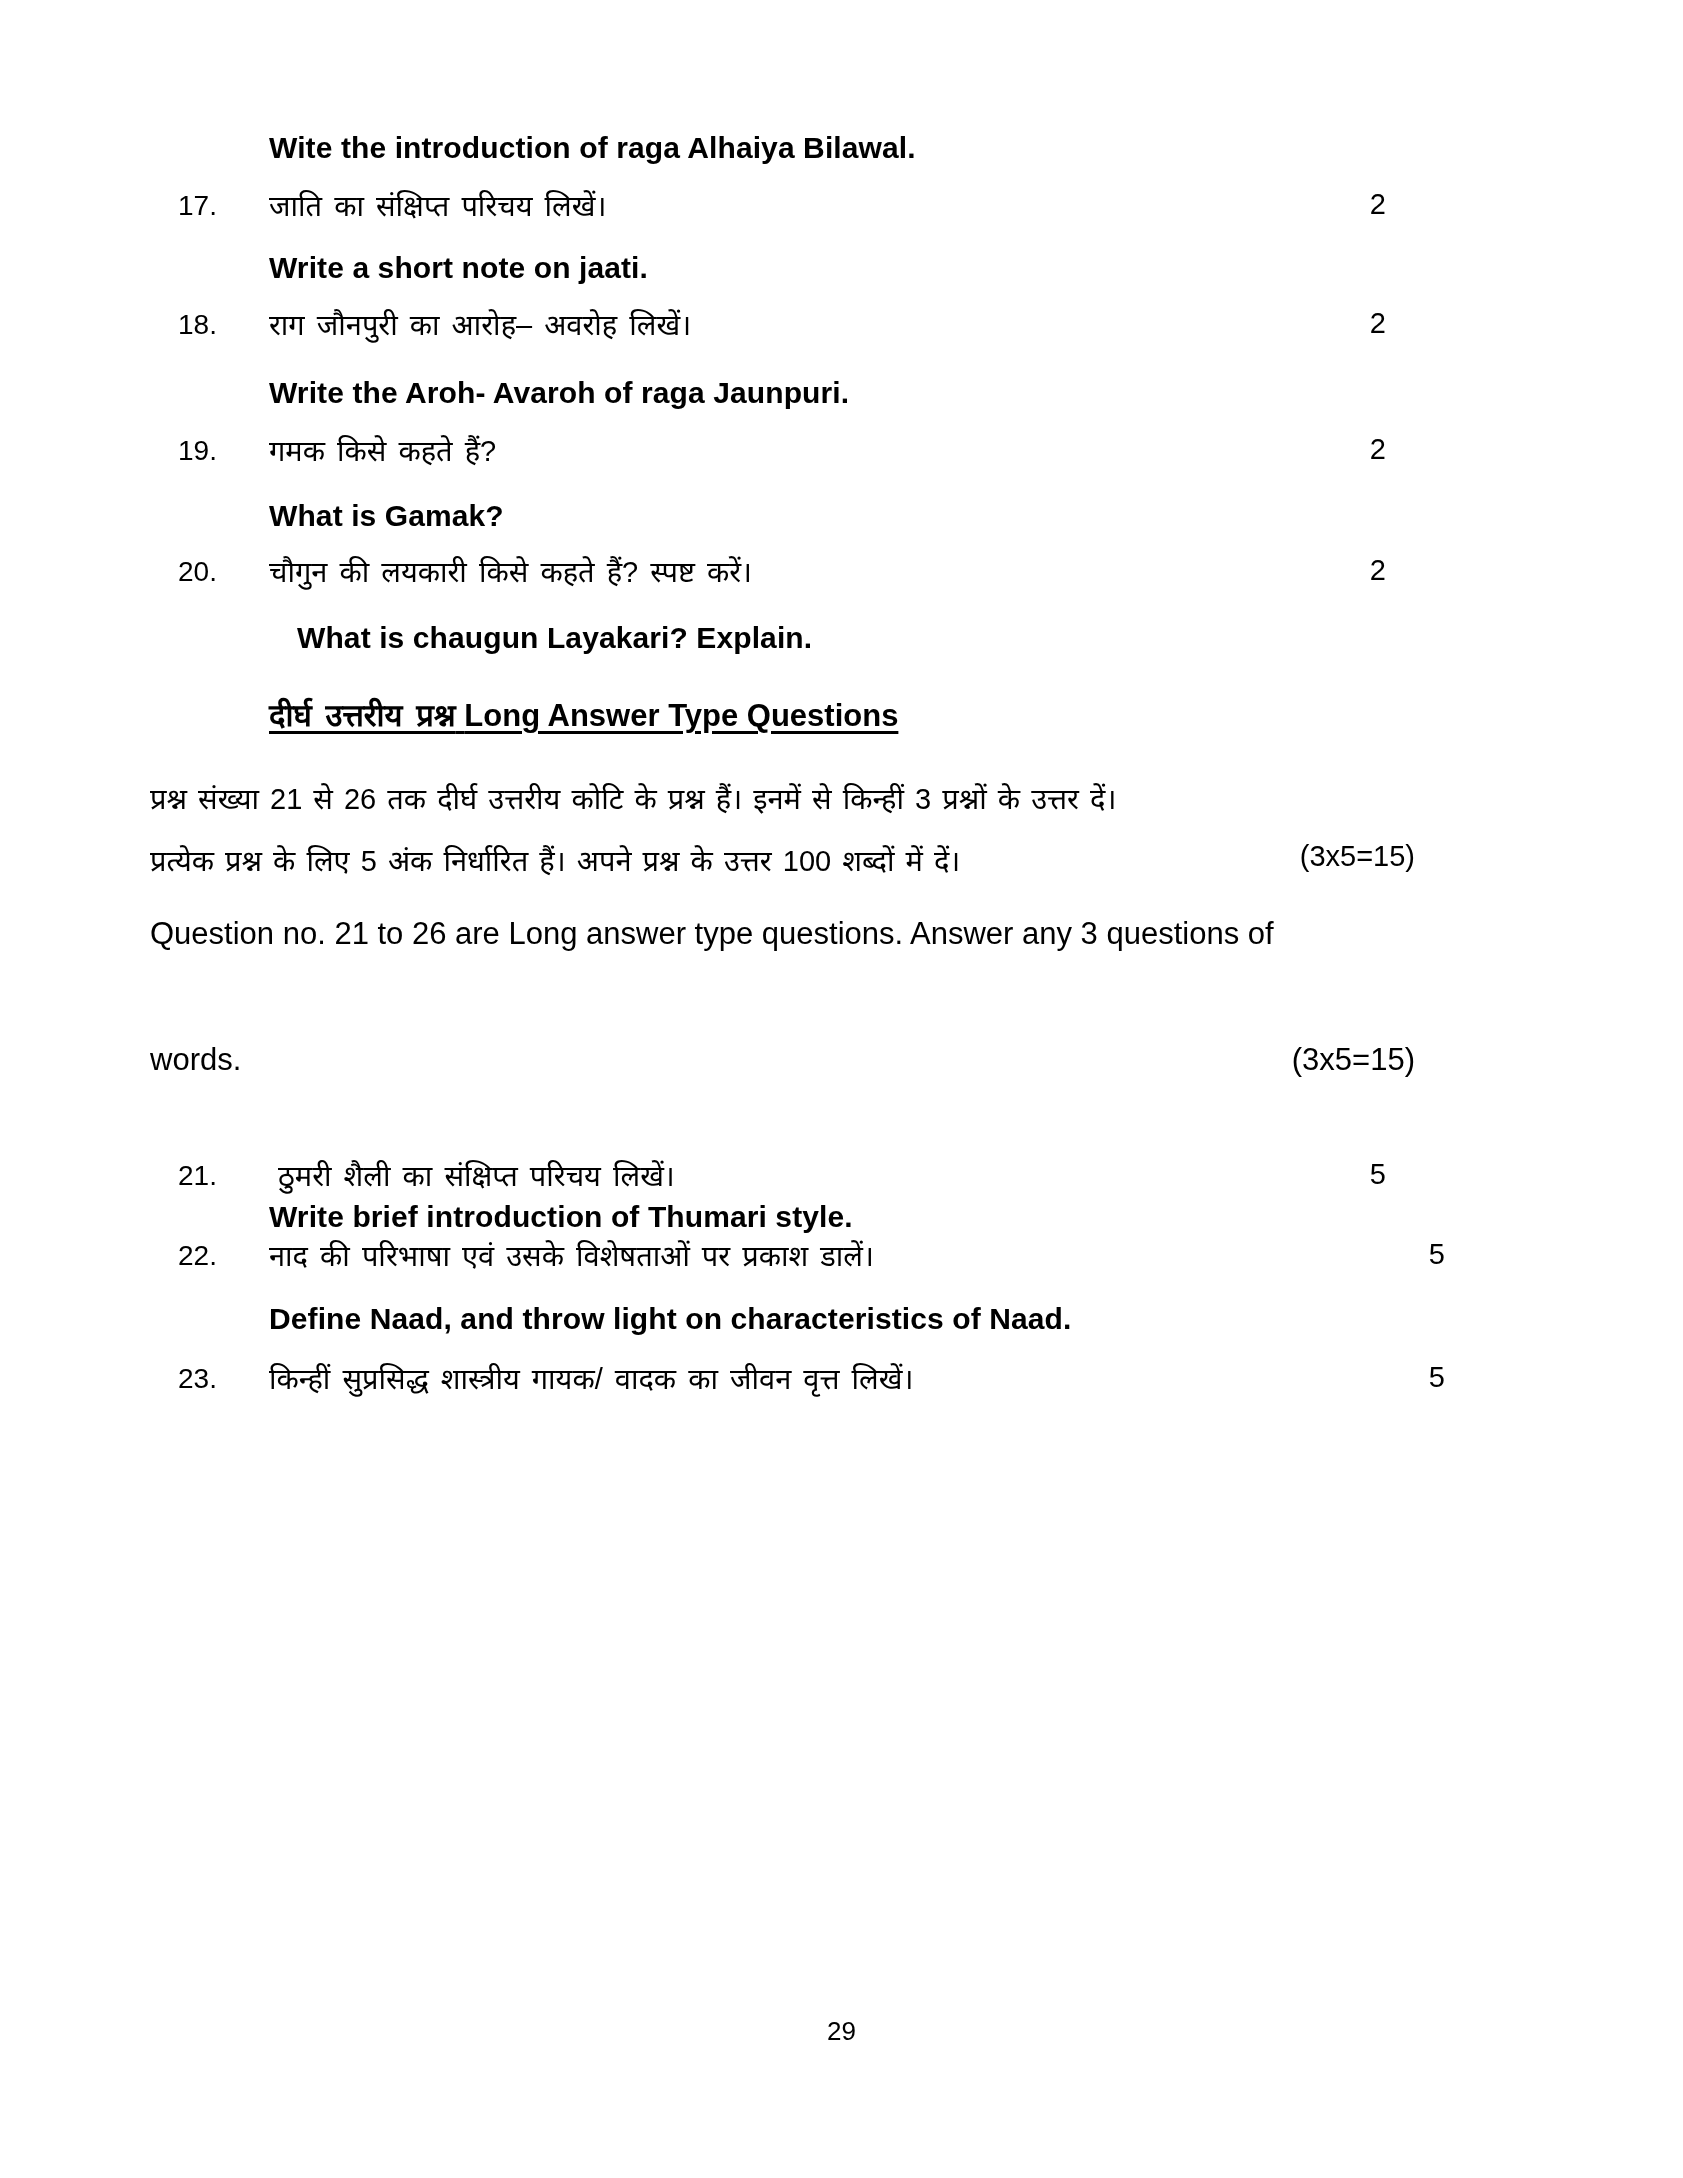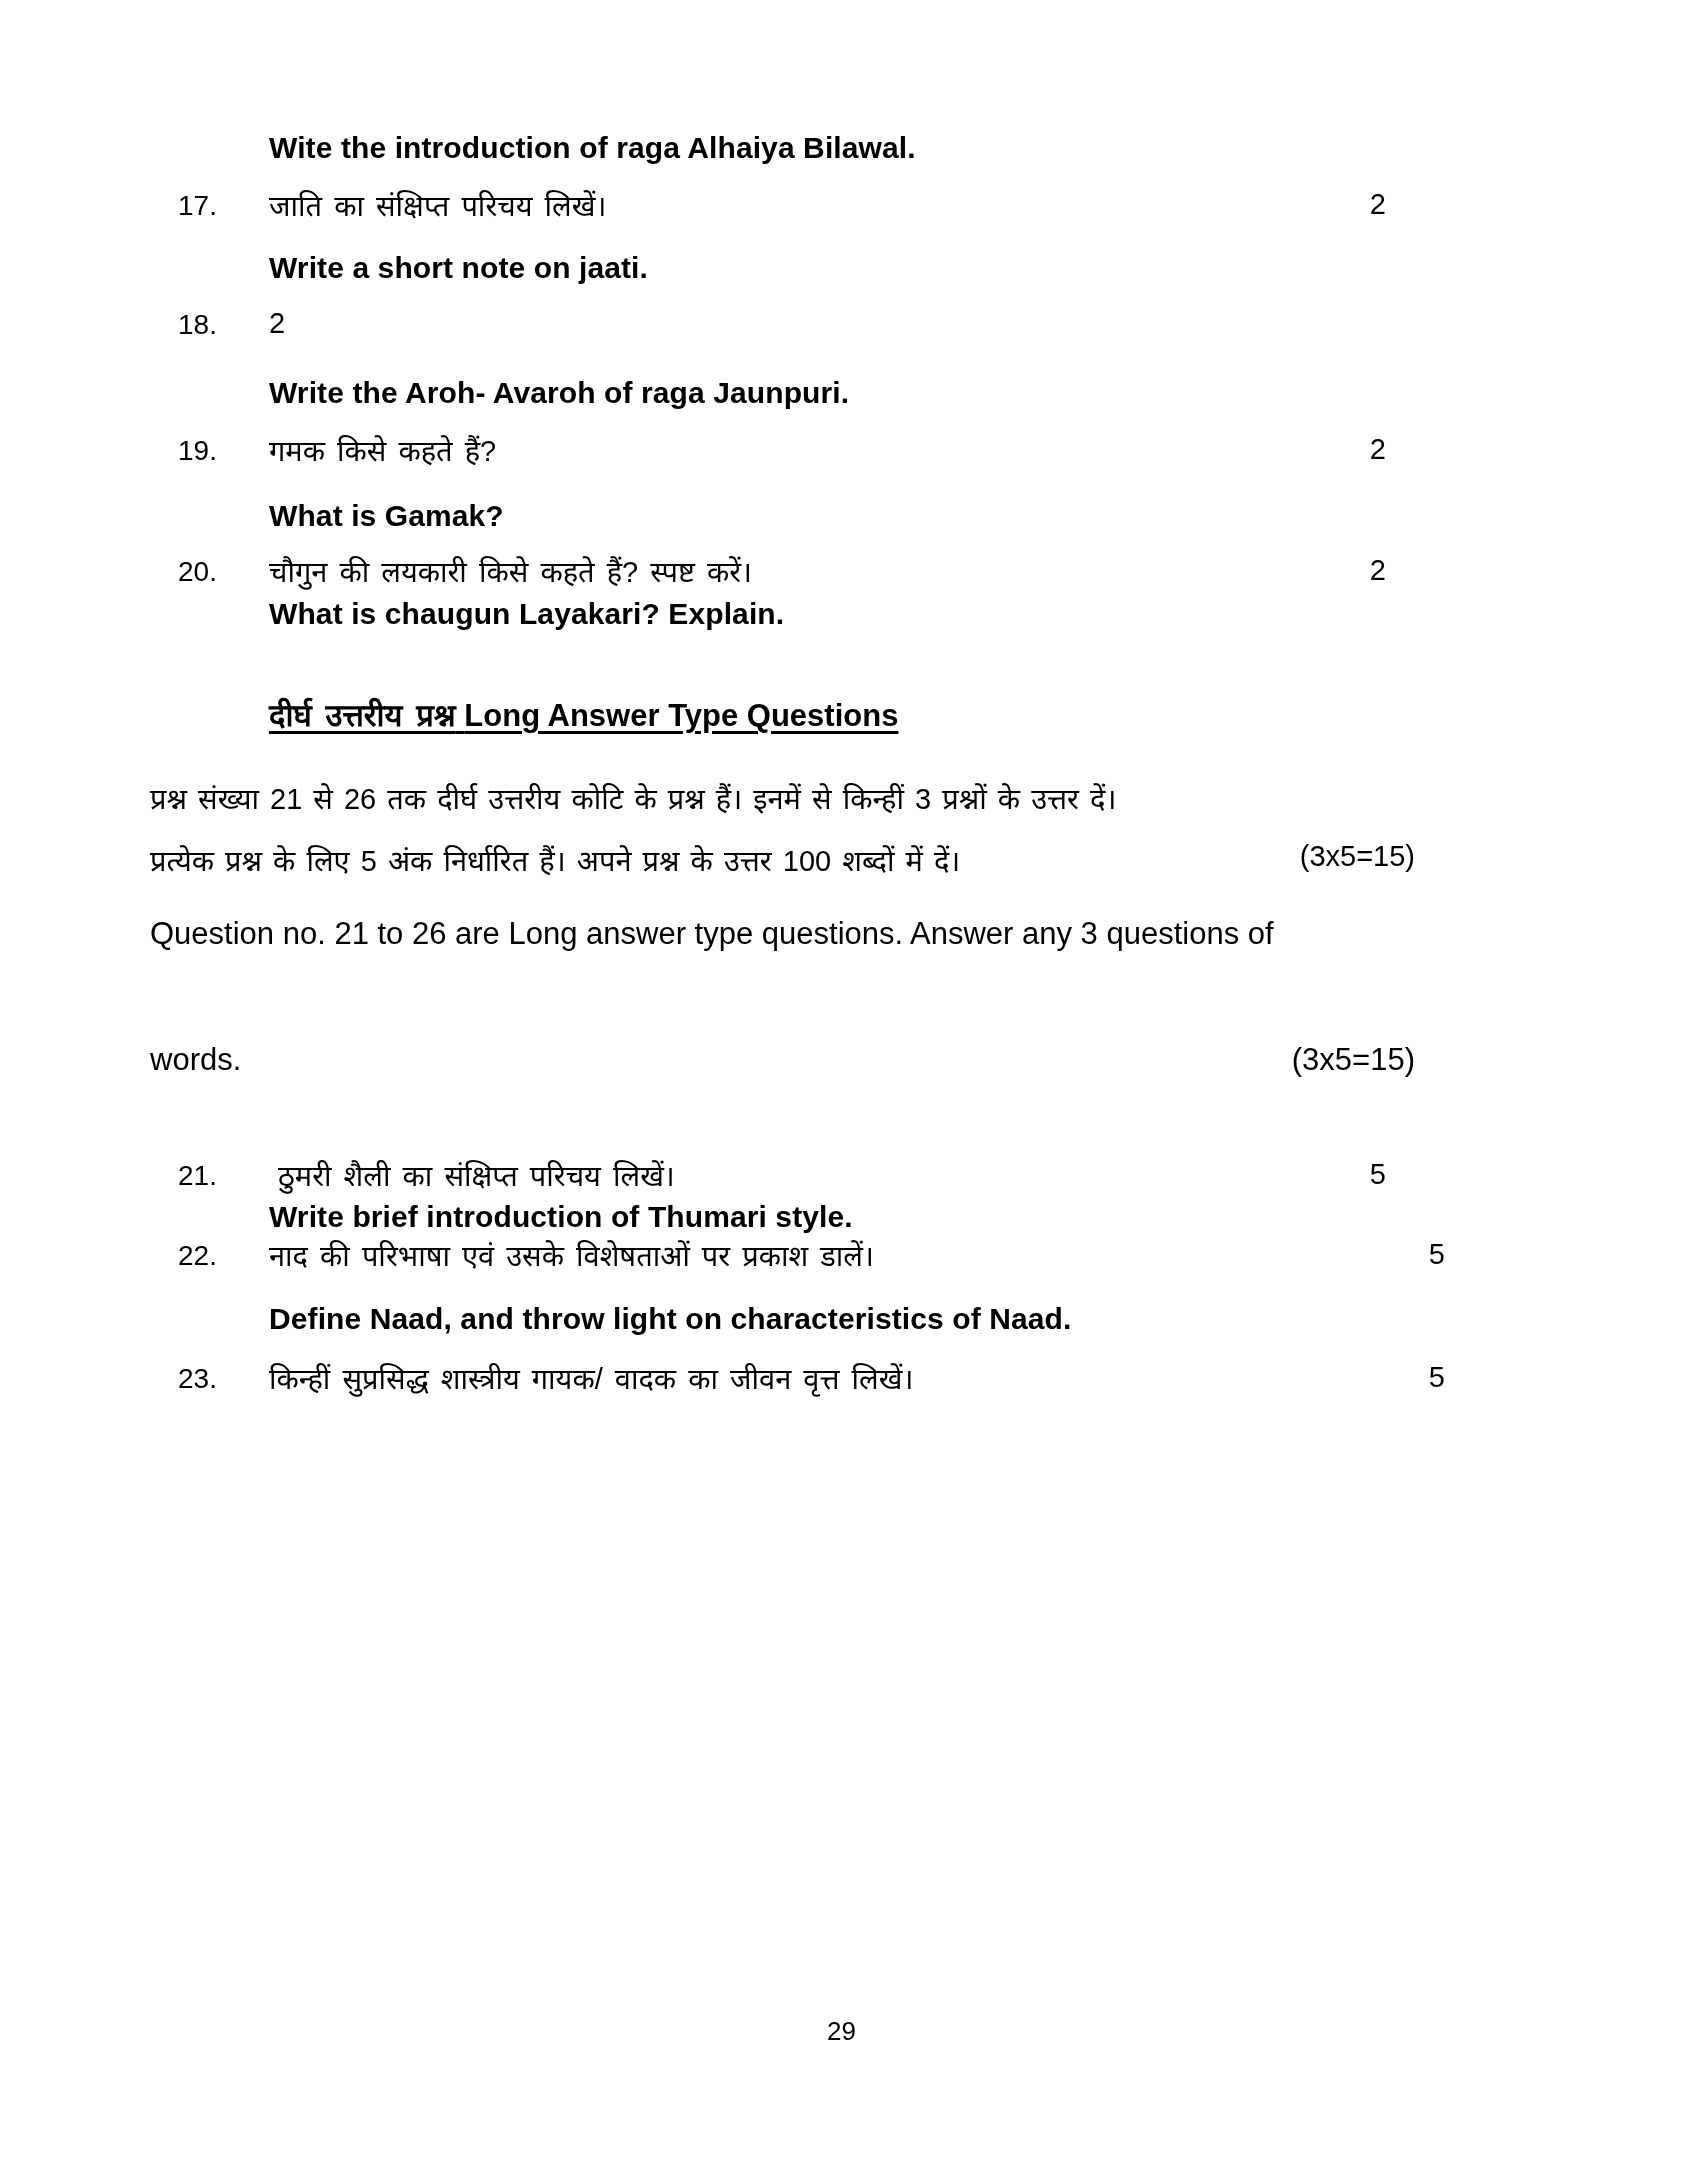--- a/index.html
+++ b/index.html
@@ -136,37 +136,38 @@
 
   <div class="qrow" style="top:188px;">
     <div class="qnum">17.</div>
     <div class="qtext hi">जाति का संक्षिप्त परिचय लिखें।</div>
     <div class="qmark" style="margin-right:198px;">2</div>
   </div>
   <div class="contline en" style="top:249px;">Write a short note on jaati.</div>
 
   <div class="qrow" style="top:307px;">
     <div class="qnum">18.</div>
+    <div class="qtext hi">राग जौनपुरी का आरोह– अवरोह लिखें।</div>
     <div class="qmark" style="margin-right:198px;">2</div>
   </div>
   <div class="contline en" style="top:374px;">Write the Aroh- Avaroh of raga Jaunpuri.</div>
 
   <div class="qrow" style="top:433px;">
     <div class="qnum">19.</div>
     <div class="qtext hi">गमक किसे कहते हैं?</div>
     <div class="qmark" style="margin-right:198px;">2</div>
   </div>
   <div class="contline en" style="top:497px;">What is Gamak?</div>
 
   <div class="qrow" style="top:554px;">
     <div class="qnum">20.</div>
     <div class="qtext hi">चौगुन की लयकारी किसे कहते हैं? स्पष्ट करें।</div>
     <div class="qmark" style="margin-right:198px;">2</div>
   </div>
-  <div class="contline en" style="top:595px;">What is chaugun Layakari? Explain.</div>
+  <div class="contline en" style="top:619px;margin-left:28px;">What is chaugun Layakari? Explain.</div>
 
   <div class="section-heading" style="top:693px;">
     <span class="hi-part">दीर्घ उत्तरीय प्रश्न</span><span>&nbsp;</span><span>Long Answer Type Questions</span>
   </div>
 
   <div class="instr-line instr-hi justified" style="top:778px;">प्रश्न संख्या 21 से 26 तक दीर्घ उत्तरीय कोटि के प्रश्न हैं। इनमें से किन्हीं 3 प्रश्नों के उत्तर दें।</div>
 
   <div class="instr-line instr-hi" style="top:840px;">
     <span>प्रत्येक प्रश्न के लिए 5 अंक निर्धारित हैं। अपने प्रश्न के उत्तर 100 शब्दों में दें।</span>
     <span class="marks-inline" style="padding-right:119px;">(3x5=15)</span>

